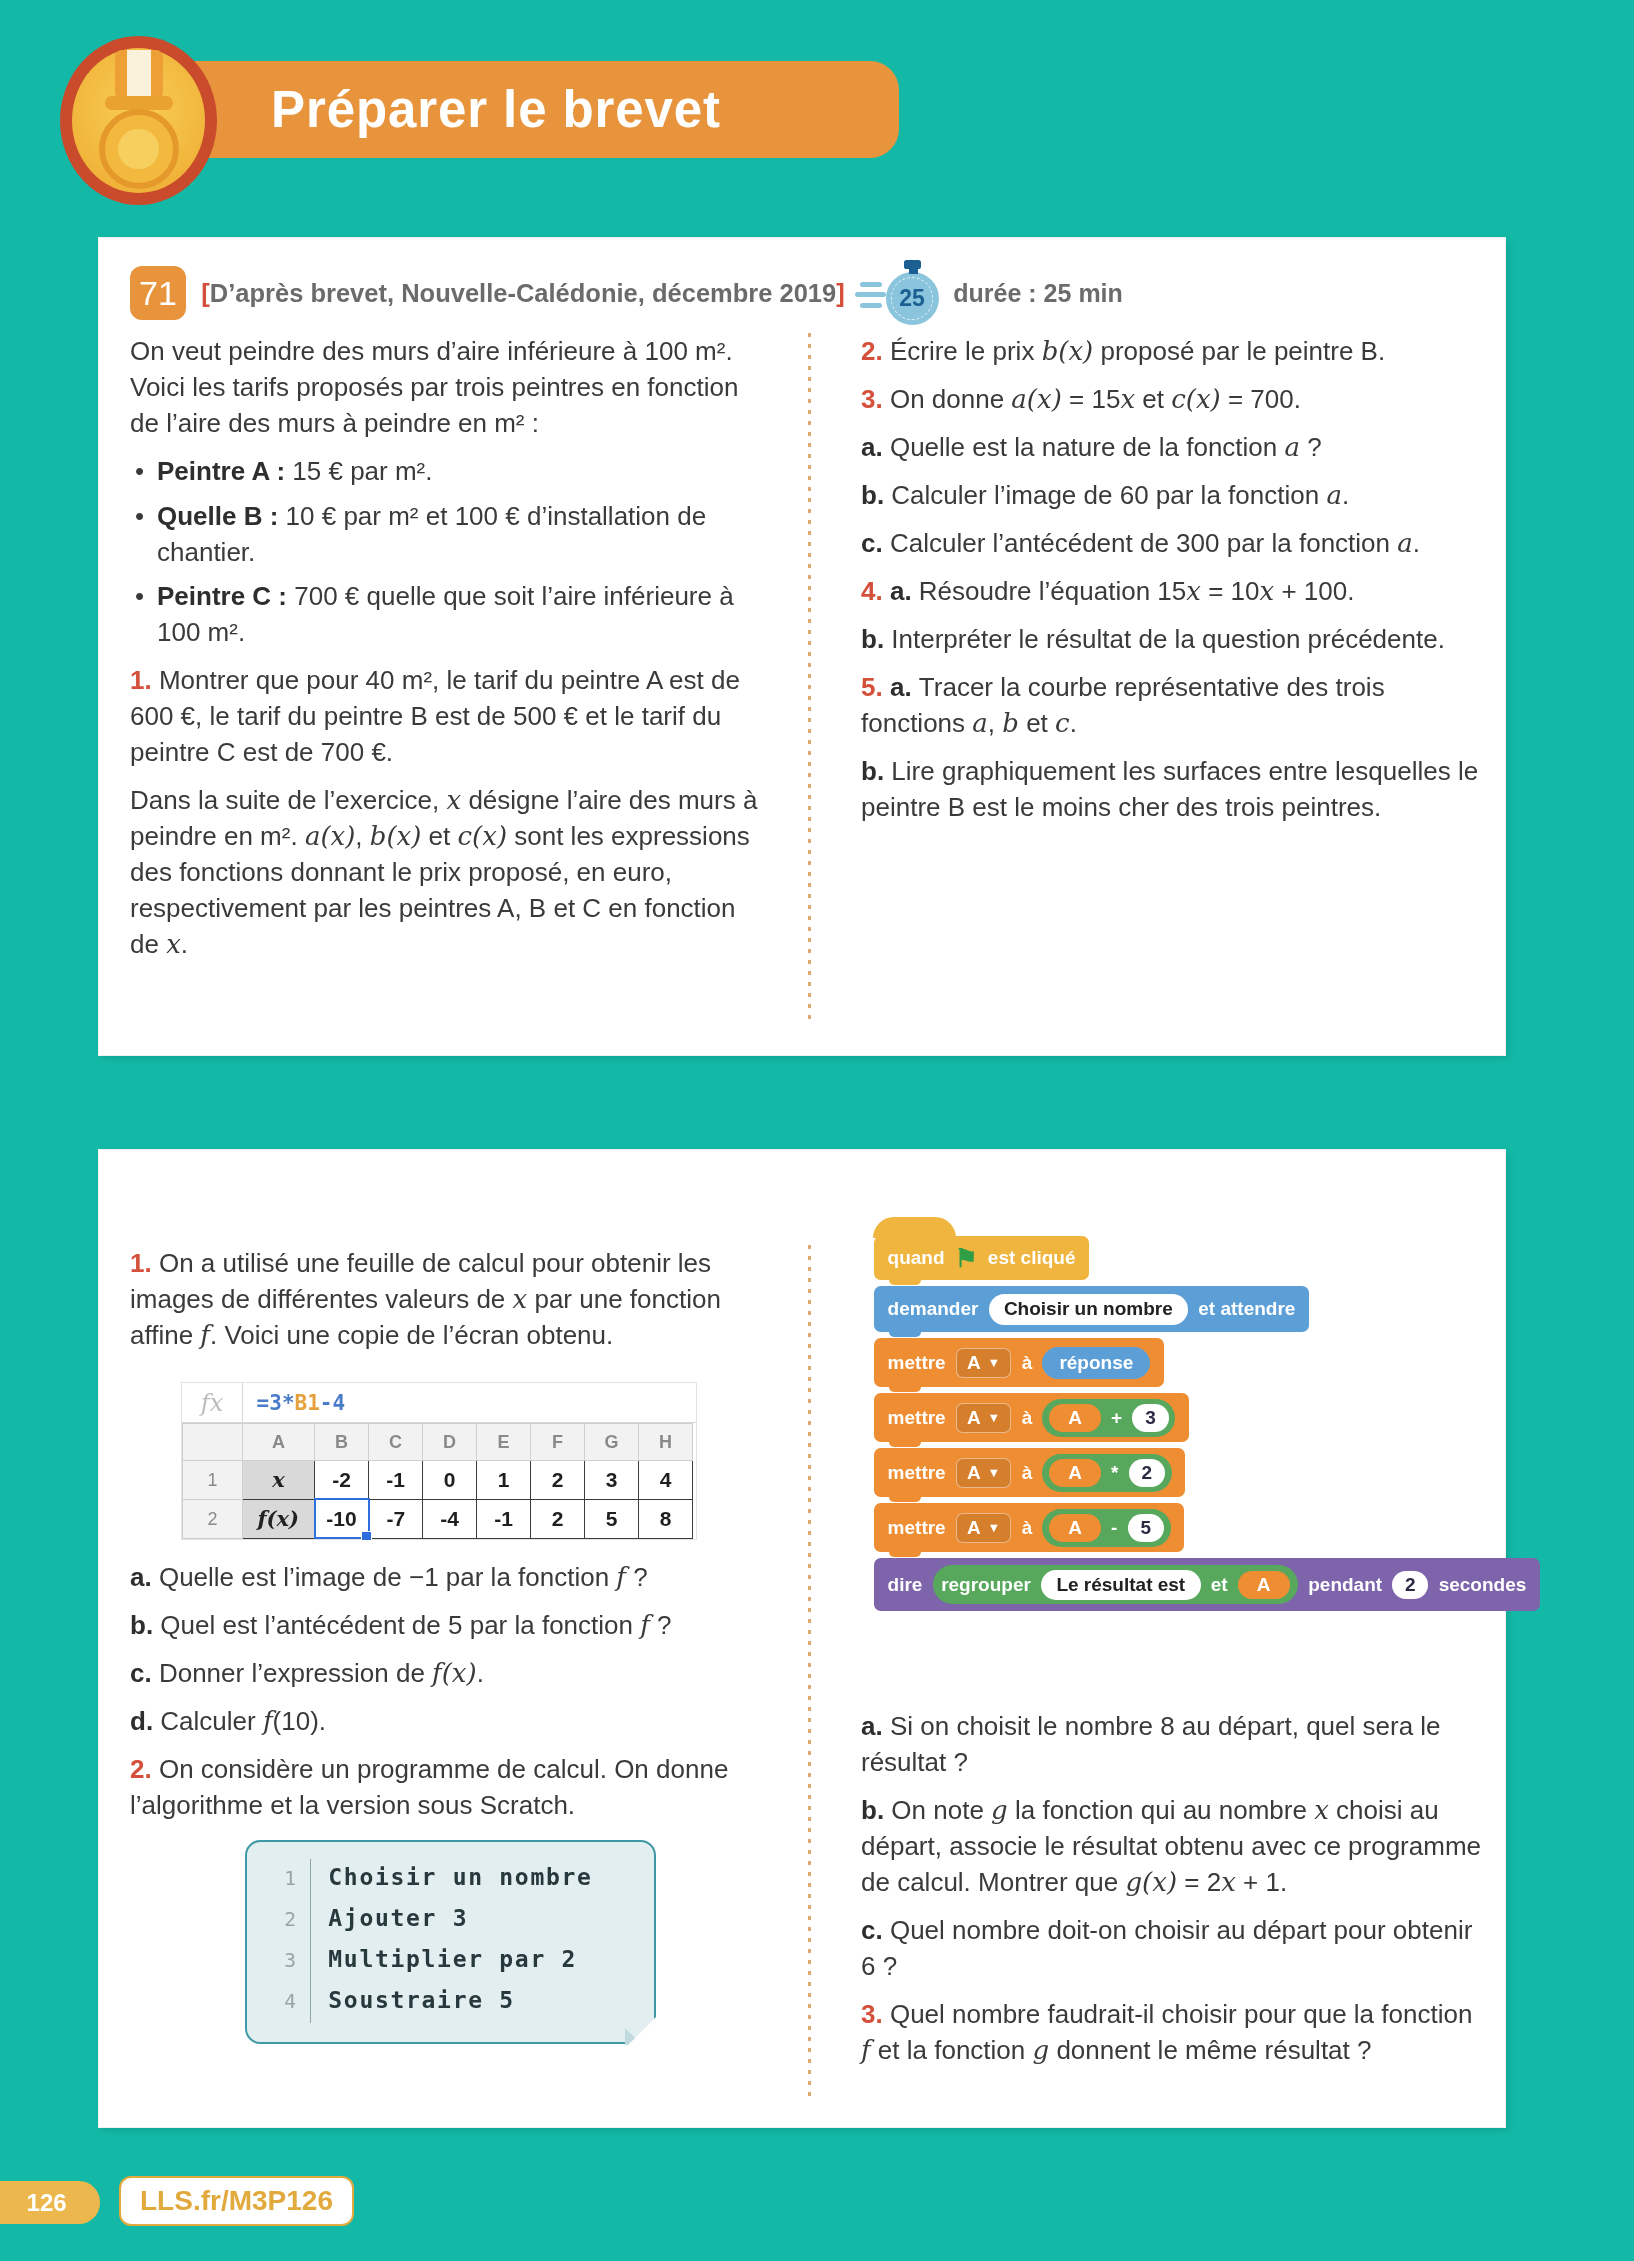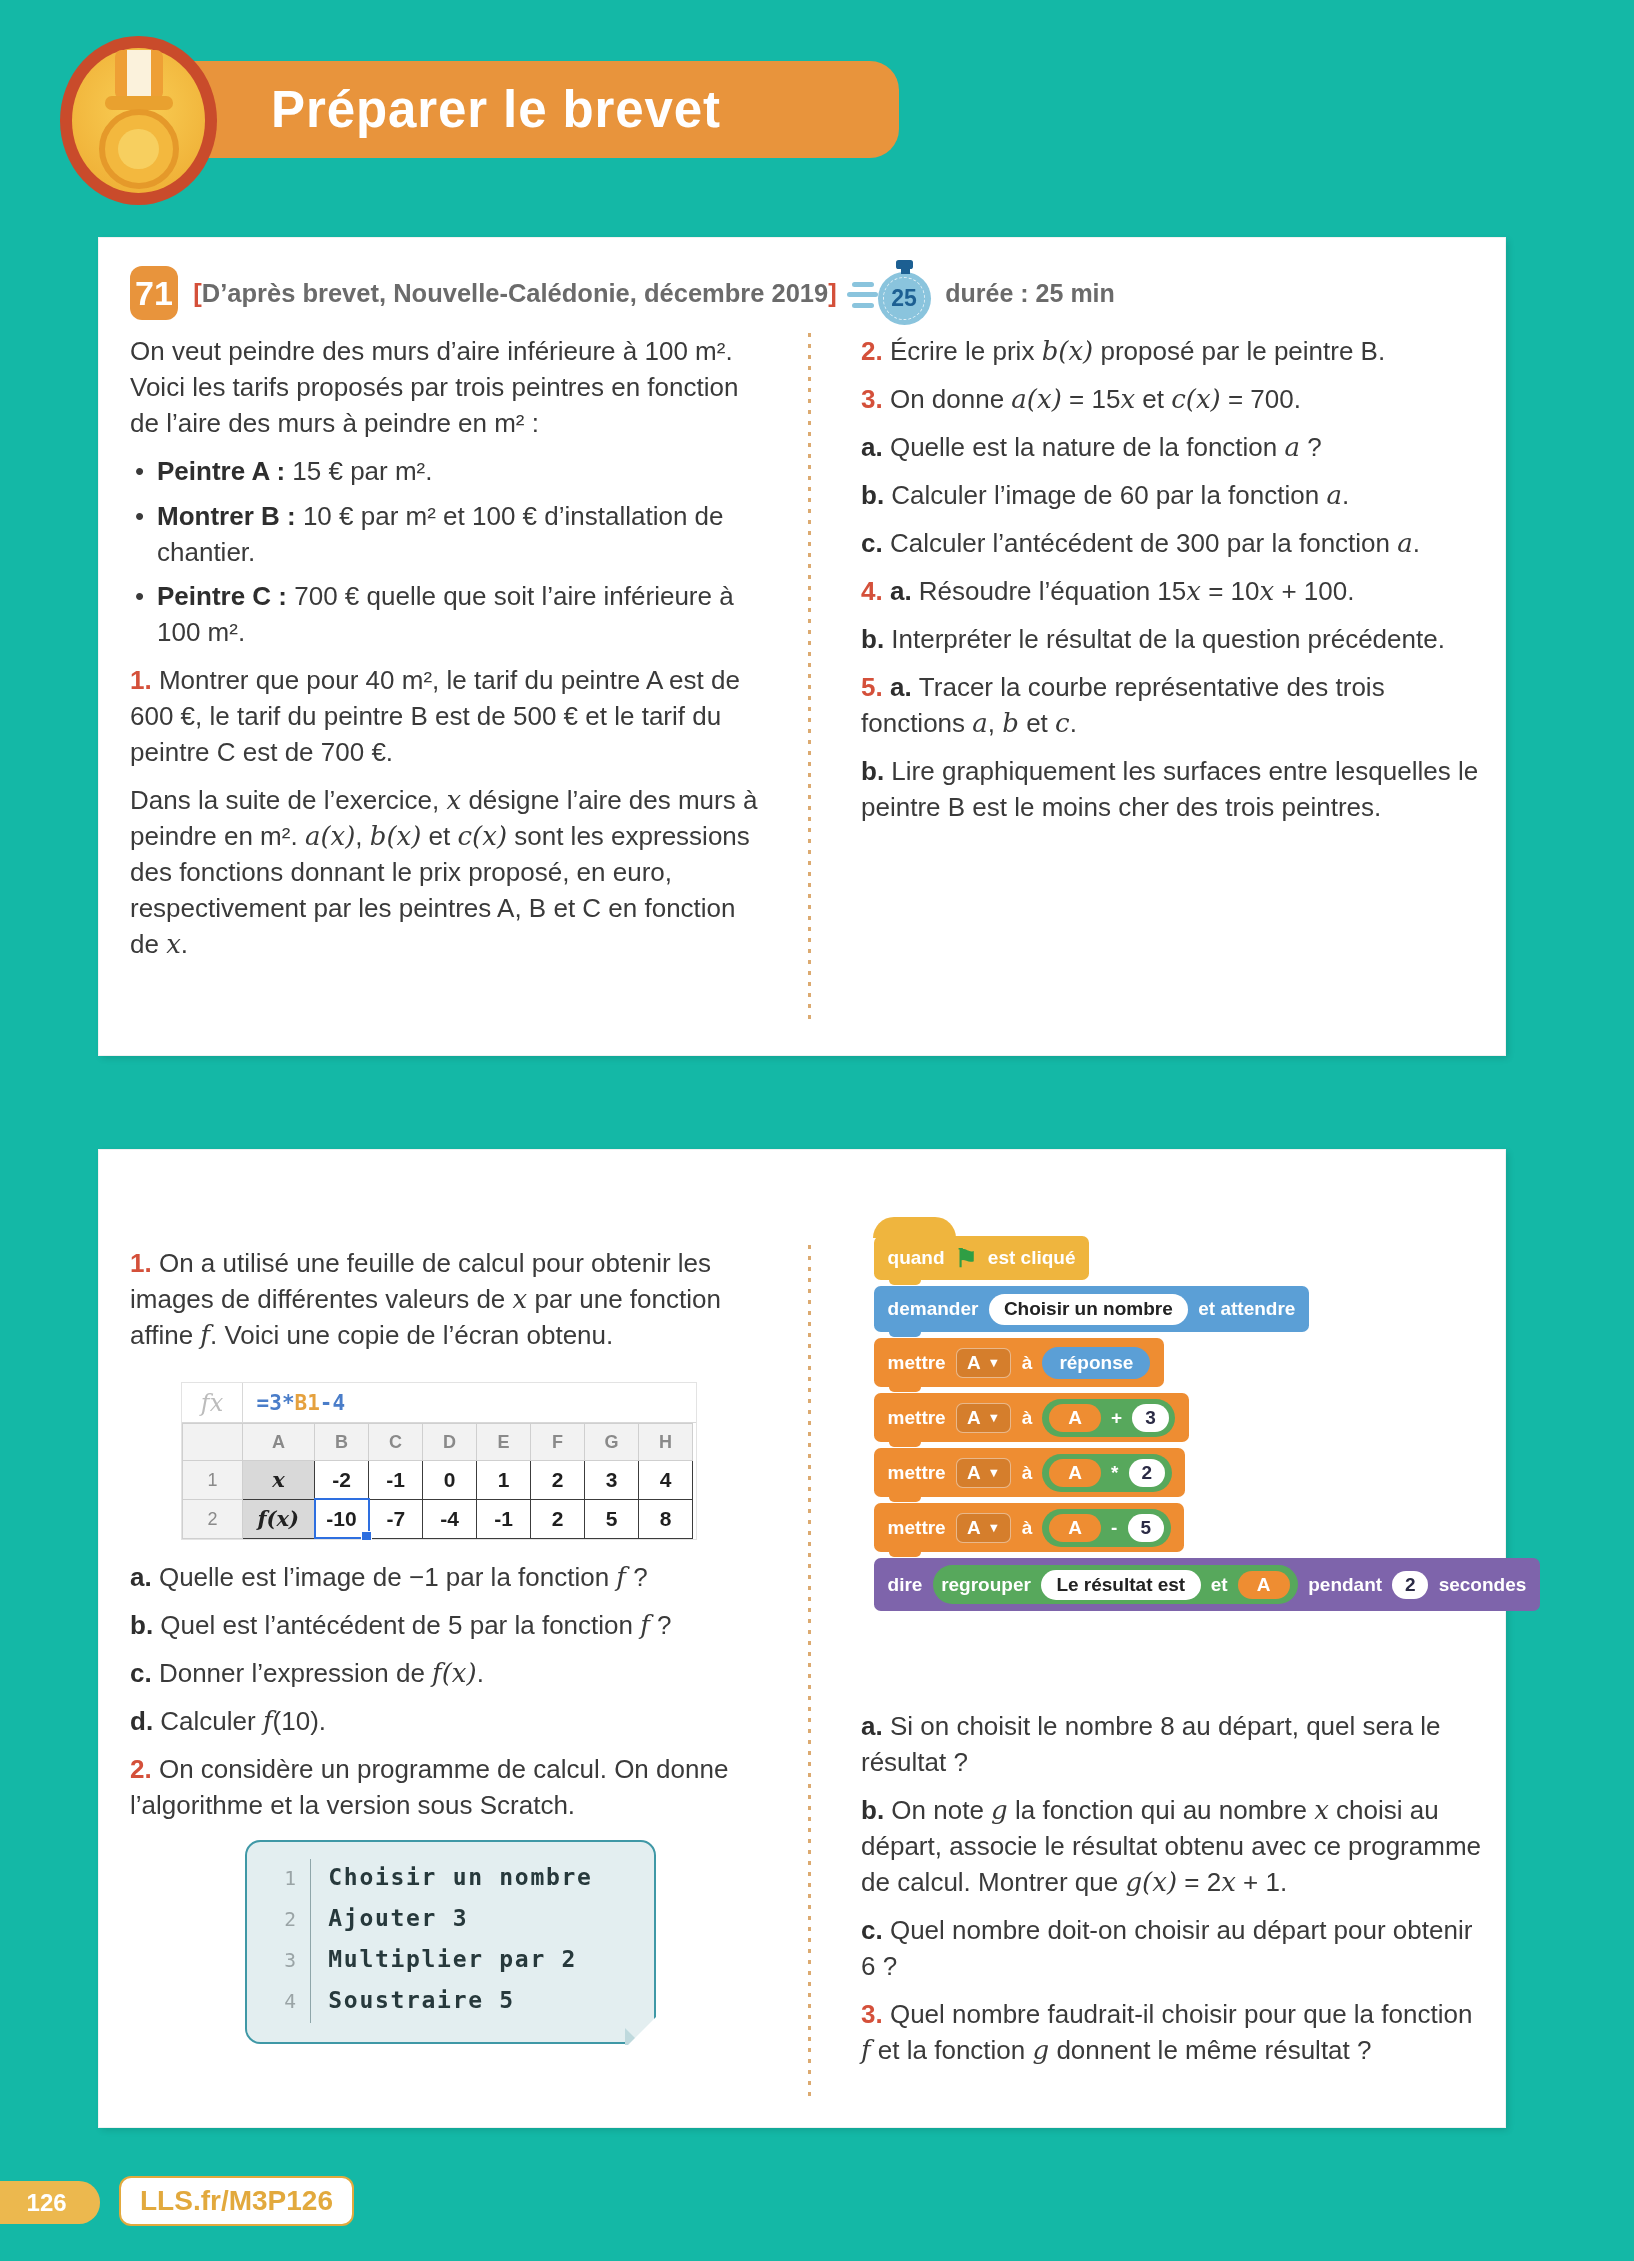--- a/index.html
+++ b/index.html
@@ -33,22 +33,22 @@
   
   .card {
     position:absolute; left:98px; width:1406px; background:#ffffff;
     border:0.9px solid #f1f1f1; box-shadow:2.6px 3.4px 6.8px rgba(0,0,0,0.12);
   }
   #card71 { top:237px; height:817px; }
   #card72 { top:1149px; height:977px; }
 
   .ex-header { position:absolute; left:31px; top:22px; display:flex; align-items:center; gap:15.3px; }
   .badge {
-    width:48px; height:54px; background:#E8943C; border-radius:12px; flex:0 0 auto;
-    color:#fff; font-size:34px; font-weight:700; display:flex; align-items:center; justify-content:center;
+    width:56px; height:54px; background:#E8943C; border-radius:12px; flex:0 0 auto;
+    color:#fff; font-size:34px; font-weight:400; display:flex; align-items:center; justify-content:center;
   }
   .source { font-size:25.5px; font-weight:700; color:#6b6b6b; white-space:nowrap; }
   .seg-rb { color:#D4503A; font-weight:800; }
   .duree { font-size:25px; font-weight:700; color:#6b6b6b; white-space:nowrap; }
 
   
   .timer { position:relative; width:78px; height:66px; flex:0 0 auto; }
   .t-line { position:absolute; height:5.1px; background:#8AC4DD; border-radius:2.6px; }
   .t-l1 { left:0; top:22px; width:22px; } .t-l2 { left:-5.1px; top:32px; width:31px; } .t-l3 { left:0; top:43px; width:22px; }
   .t-body { position:absolute; left:25.5px; top:12px; width:53px; height:53px; border-radius:50%; background:#8AC4DD; }
@@ -168,21 +168,21 @@
         <div class="t-btn"></div>
         <div class="t-stem"></div>
       </div>
       <div class="duree">durée : 25 min</div>
     </div>
 
     <div class="col col-left">
       <p><span>On veut peindre des murs d’aire inférieure à 100 m². Voici les tarifs proposés par trois peintres en fonction de l’aire des murs à peindre en m² :</span></p>
       <ul class="bullets">
         <li><span class="seg-b">Peintre A : </span><span>15 € par m².</span></li>
-        <li><span class="seg-b">Montrer B : </span><span>10 € par m² et 100 € d’installation de chantier.</span></li>
+        <li><span class="seg-b">Quelle B : </span><span>10 € par m² et 100 € d’installation de chantier.</span></li>
         <li><span class="seg-b">Peintre C : </span><span>700 € quelle que soit l’aire inférieure à 100 m².</span></li>
       </ul>
       <p><span class="seg-r">1. </span><span>Montrer que pour 40 m², le tarif du peintre A est de 600 €, le tarif du peintre B est de 500 € et le tarif du peintre C est de 700 €.</span></p>
       <p><span>Dans la suite de l’exercice, </span><span class="seg-i">x</span><span> désigne l’aire des murs à peindre en m². </span><span class="seg-i">a(x)</span><span>, </span><span class="seg-i">b(x)</span><span> et </span><span class="seg-i">c(x)</span><span> sont les expressions des fonctions donnant le prix proposé, en euro, respectivement par les peintres A, B et C en fonction de </span><span class="seg-i">x</span><span>.</span></p>
     </div>
 
     <div class="dots"></div>
 
     <div class="col col-right">
       <p><span class="seg-r">2. </span><span>Écrire le prix </span><span class="seg-i">b(x)</span><span> proposé par le peintre B.</span></p>

